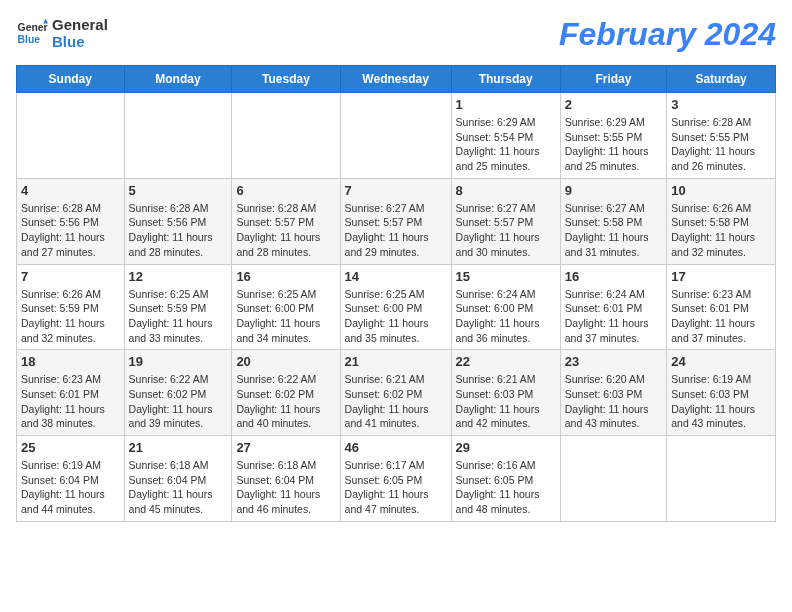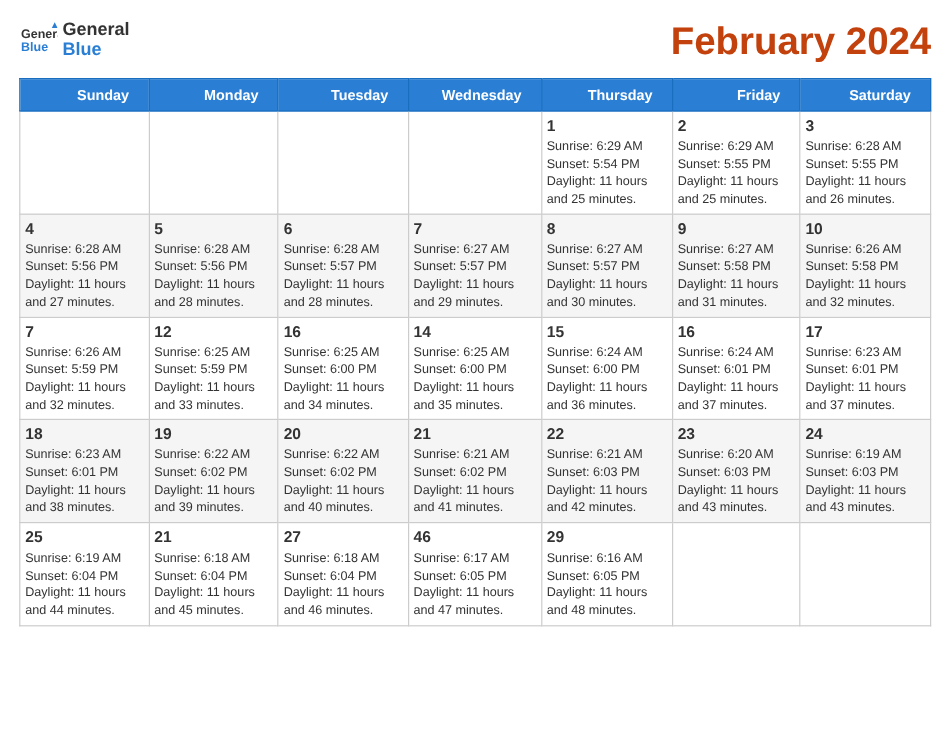--- a/index.html
+++ b/index.html
@@ -24,36 +24,37 @@
     .logo-icon {
       width: 32px;
       height: 32px;
     }
     .title-area {
       text-align: right;
     }
     .cal-title {
       font-size: 32px;
       font-weight: bold;
-      color: #c2410c;
+      color: #3b82f6;
+      font-style: italic;
     }
     .cal-subtitle {
       font-size: 15px;
       color: #555;
     }
     table {
       width: 100%;
       border-collapse: collapse;
       font-size: 11px;
     }
     thead th {
       background-color: #2a7fd4;
       color: #fff;
       padding: 6px 16px;
-      text-align: right;
+      text-align: center;
       font-size: 12px;
       font-weight: bold;
       border: 1px solid #1a6ebf;
     }
     tbody td {
       border: 1px solid #ccc;
       padding: 4px;
       vertical-align: top;
       width: 113px;
       min-height: 80px;

